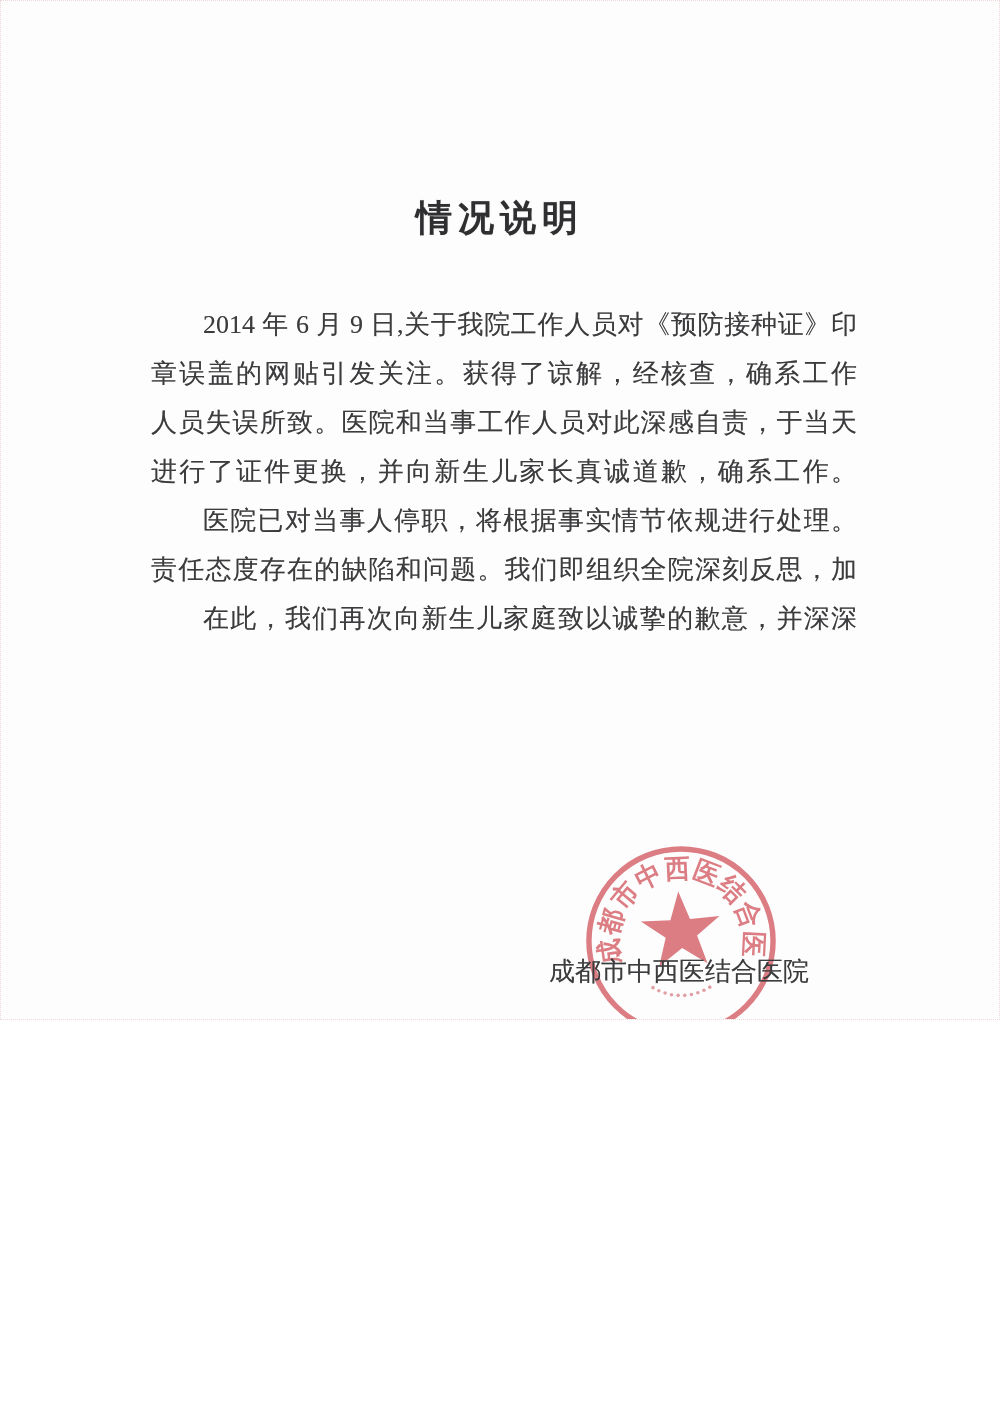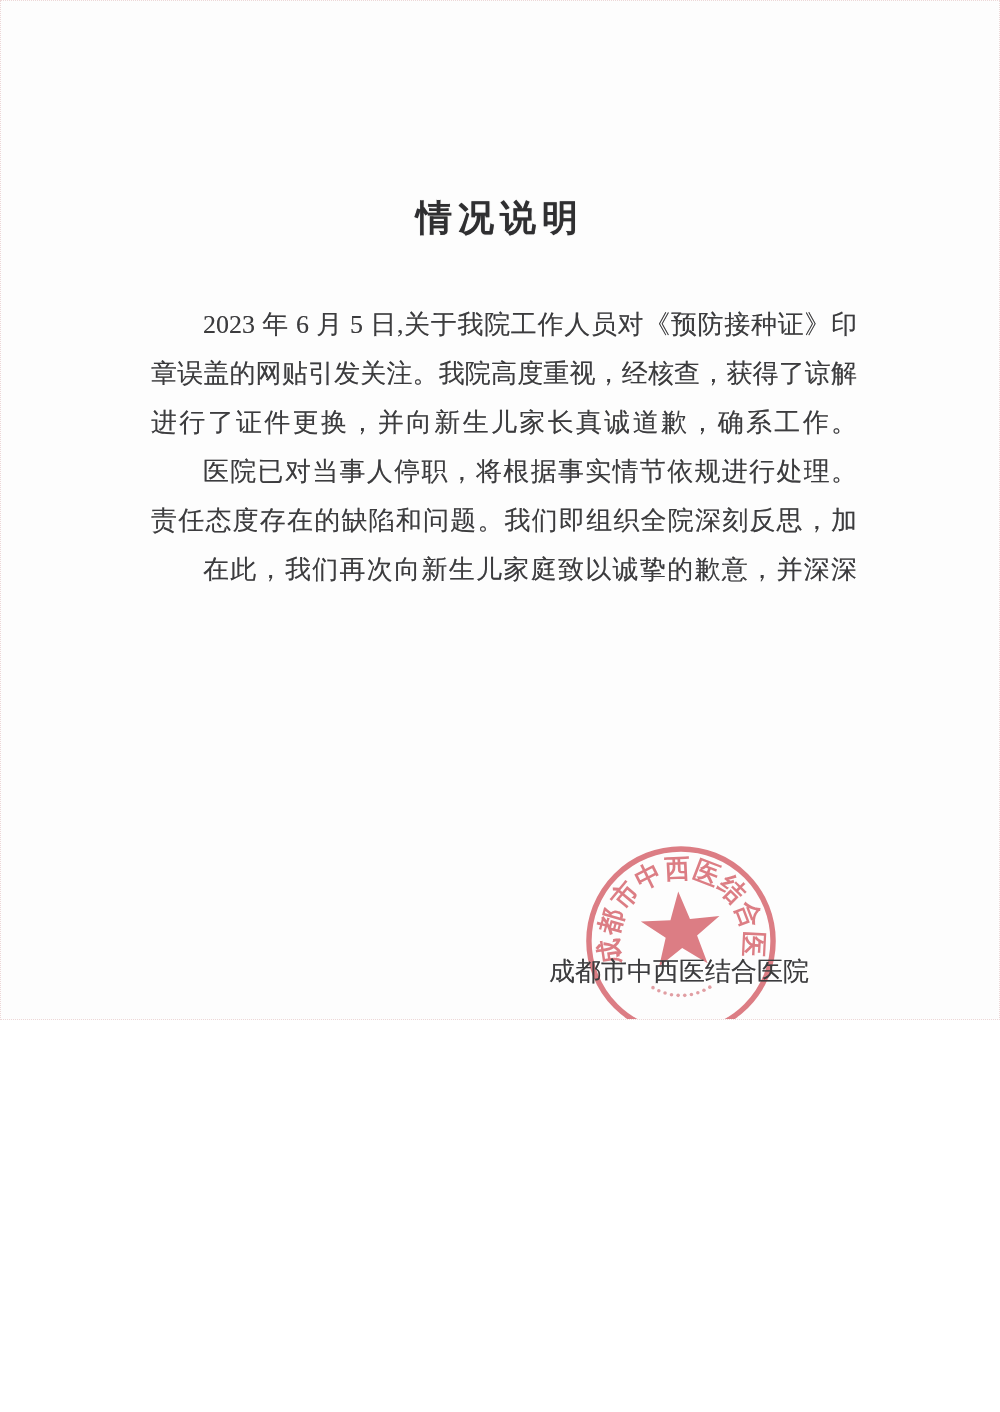--- a/index.html
+++ b/index.html
@@ -82,22 +82,23 @@
   .smudge.right{left:524px;top:1147px;width:15px;transform:rotate(-1deg);}
 </style>
 </head>
 <body>
 
 <div class="page">
 
   <div class="doc-title">情况说明</div>
 
   <div class="body-text" id="body-text">
-      <div class="line just indent">2023 年 6 月 5 日,关于我院工作人员对《预防接种证》印</div>
-      <div class="line just">章误盖的网贴引发关注。我院高度重视，经核查，获得了谅解</div>
+      <div class="line just indent">2014 年 6 月 9 日,关于我院工作人员对《预防接种证》印</div>
+      <div class="line just">章误盖的网贴引发关注。获得了谅解，经核查，确系工作</div>
+      <div class="line just">人员失误所致。医院和当事工作人员对此深感自责，于当天</div>
       <div class="line just">进行了证件更换，并向新生儿家长真诚道歉，确系工作。</div>
       <div class="line just indent">医院已对当事人停职，将根据事实情节依规进行处理。</div>
       <div class="line just">责任态度存在的缺陷和问题。我们即组织全院深刻反思，加</div>
       <div class="line just indent">在此，我们再次向新生儿家庭致以诚挚的歉意，并深深</div>
     </div>
 
   <svg class="seal" viewBox="0 0 200 200" aria-hidden="true">
     <circle cx="100" cy="100" r="93" fill="none" stroke="#d5626a" stroke-width="5.5"></circle>
     <polygon fill="#d5626a" transform="rotate(-4 100 90)" points="100,50 109.9,78.4 139.8,77.6 115.9,95.6 124.5,124.2 100,107.1 75.5,124.2 84.1,95.6 60.2,77.6 90.1,78.4"></polygon>
     <defs>

